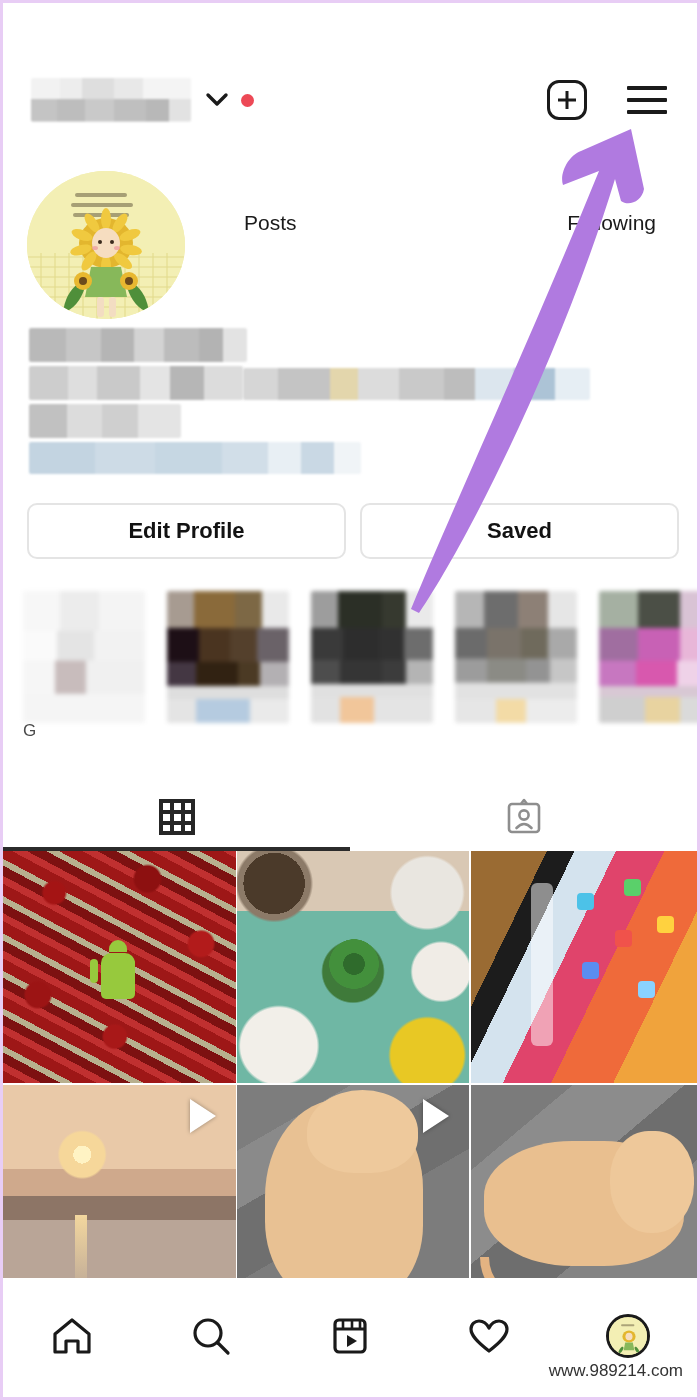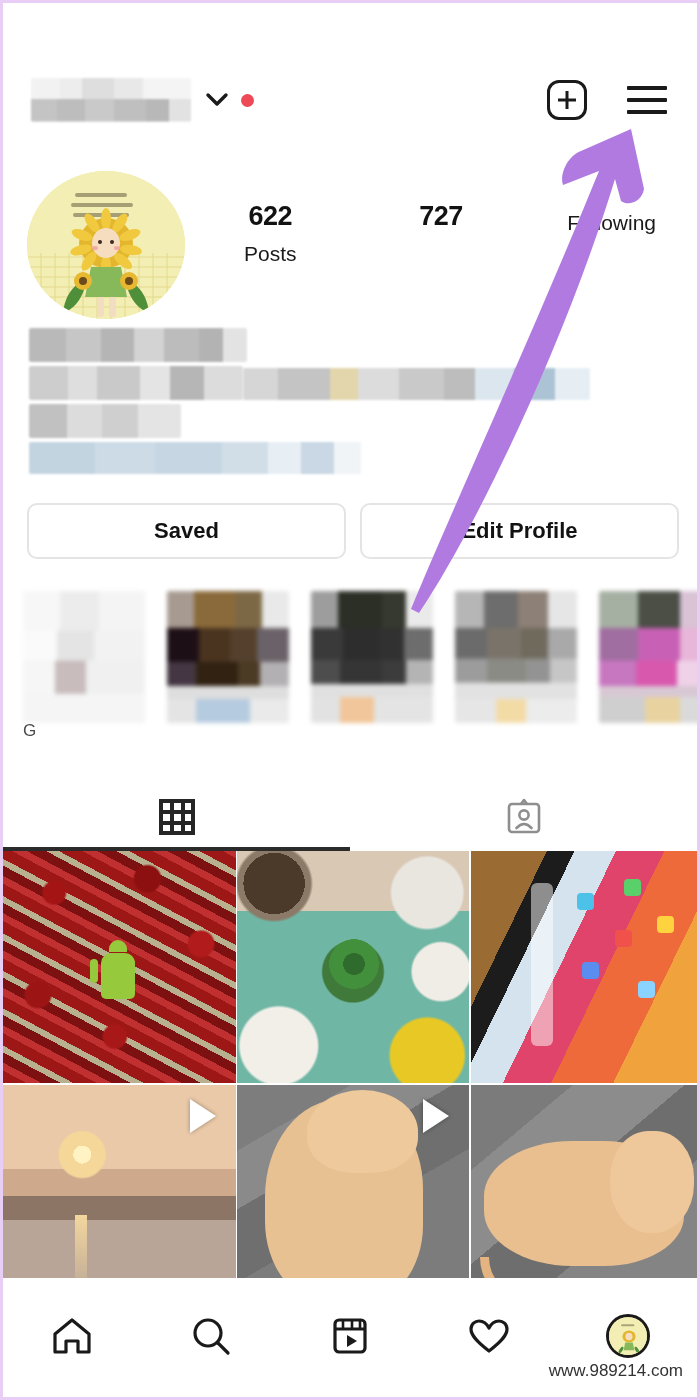--- a/index.html
+++ b/index.html
@@ -329,45 +329,43 @@
             <circle cx="56" cy="110" r="4" fill="#6b4a1c"></circle>
           <circle cx="102" cy="110" r="9" fill="#e8b830"></circle>
             <circle cx="102" cy="110" r="4" fill="#6b4a1c"></circle>
         </g>
         <rect x="70" y="126" width="7" height="20" rx="3" fill="#f3ddc2"></rect>
         <rect x="82" y="126" width="7" height="20" rx="3" fill="#f3ddc2"></rect>
       </svg>
     </div>
     <div class="stats">
       <div class="stat">
-        <div class="num">622</div>
         <div class="lbl">Posts</div>
       </div>
       <div class="stat">
-        <div class="num">727</div>
       </div>
       <div class="stat">
         <div class="lbl">Following</div>
       </div>
     </div>
   </div>
 
   <div class="bio">
     <div class="bio-line bio-l1"></div>
     <div class="bio-l2row">
       <div class="bio-line bio-l2a"></div>
       <div class="bio-line bio-l2b"></div>
     </div>
     <div class="bio-line bio-l3"></div>
     <div class="bio-line bio-l4"></div>
   </div>
 
   <div class="actions">
+    <div class="action-btn">Edit Profile</div>
     <div class="action-btn">Saved</div>
-    <div class="action-btn">Edit Profile</div>
   </div>
 
   <div class="highlights">
     <div class="hl hl1">
       <div class="thumb"></div>
       <div class="cap">G</div>
     </div>
     <div class="hl hl2">
       <div class="thumb"></div>
       <div class="cap"></div>

